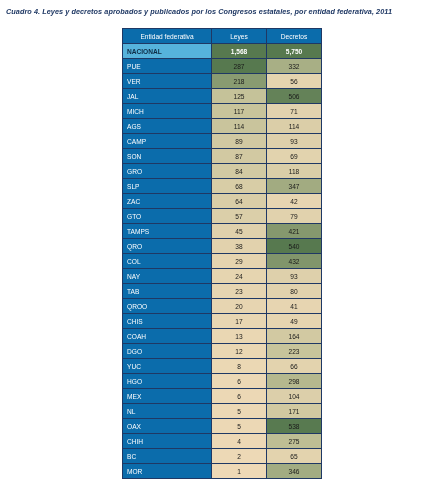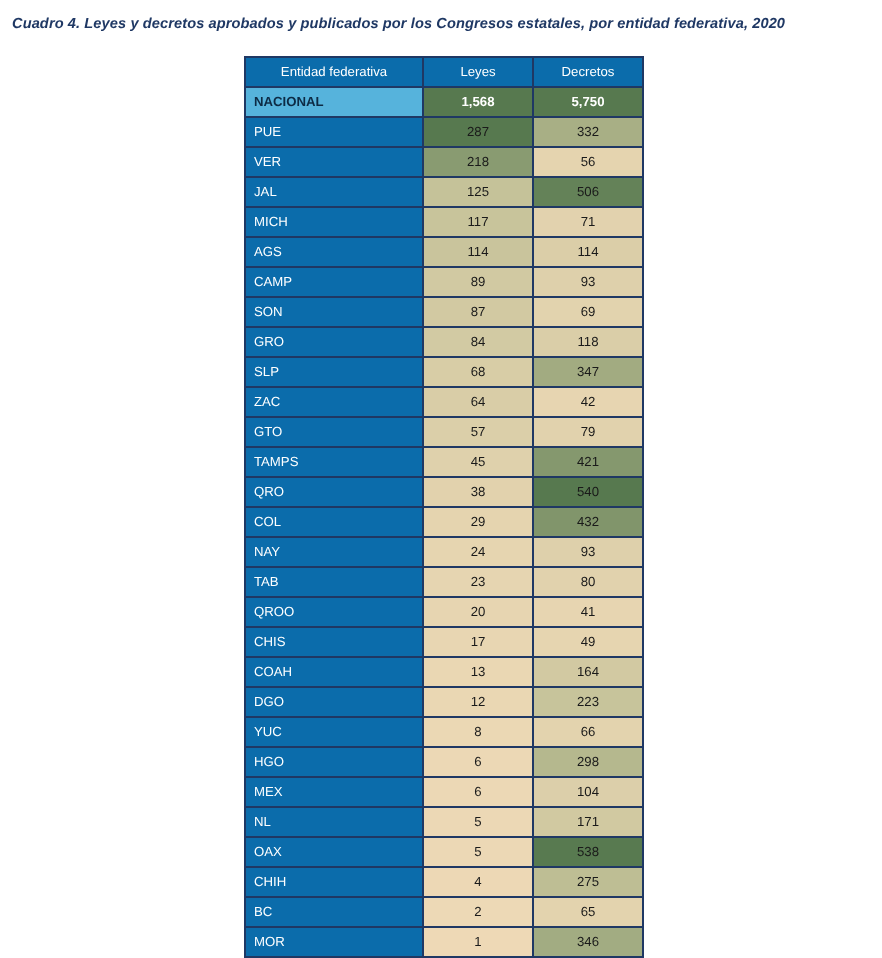--- a/index.html
+++ b/index.html
@@ -89,21 +89,21 @@
     color: #1A1A1A;
   }
   tr.total-row td.val {
     font-weight: bold;
     color: #ffffff;
   }
 </style>
 </head>
 <body>
 
-<div id="table-title">Cuadro 4. Leyes y decretos aprobados y publicados por los Congresos estatales, por entidad federativa, 2020</div>
+<div id="table-title">Cuadro 4. Leyes y decretos aprobados y publicados por los Congresos estatales, por entidad federativa, 2011</div>
 
 <div id="table-wrap">
   <table id="data-table">
     <colgroup>
       <col class="c-entidad">
       <col class="c-leyes">
       <col class="c-decretos">
     </colgroup>
     <thead>
       <tr>

